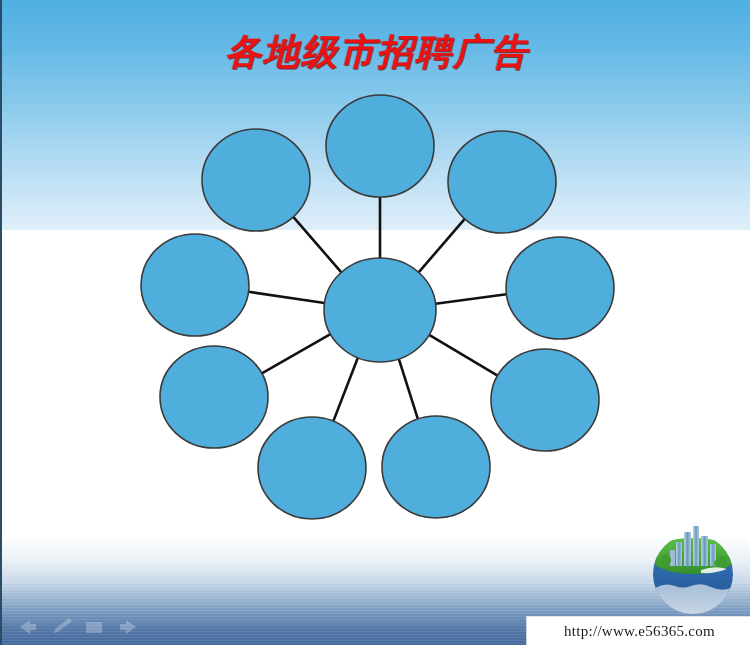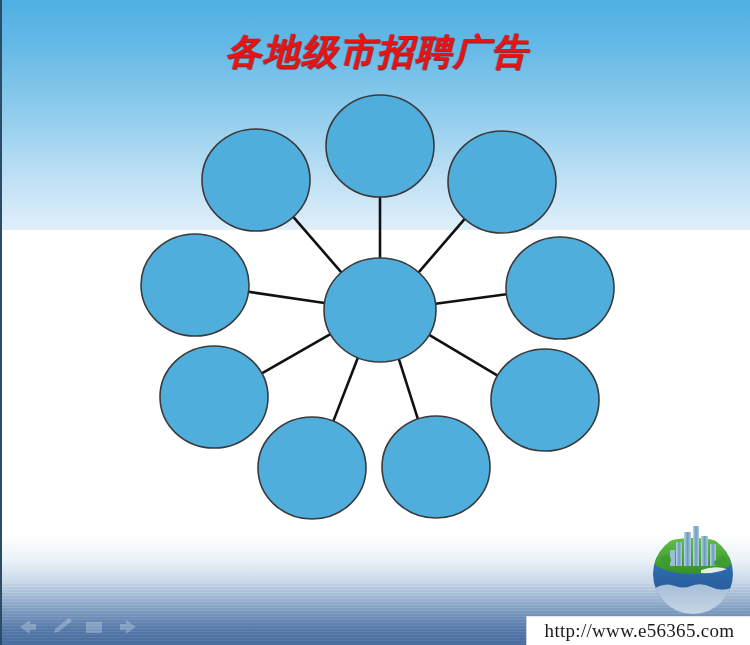--- a/index.html
+++ b/index.html
@@ -131,21 +131,21 @@
     background: #ffffff;
     border-left: 1px solid #c9d3de;
     border-top: 1px solid #dbe3eb;
     box-sizing: border-box;
     display: flex;
     align-items: center;
     justify-content: center;
   }
   .watermark span {
     font-family: "Liberation Serif", "DejaVu Serif", serif;
-    font-size: 19px;
+    font-size: 15px;
     color: #1a1a1a;
     letter-spacing: 0.3px;
     white-space: nowrap;
   }
 </style>
 </head>
 <body>
 
 <div class="slide">
 

